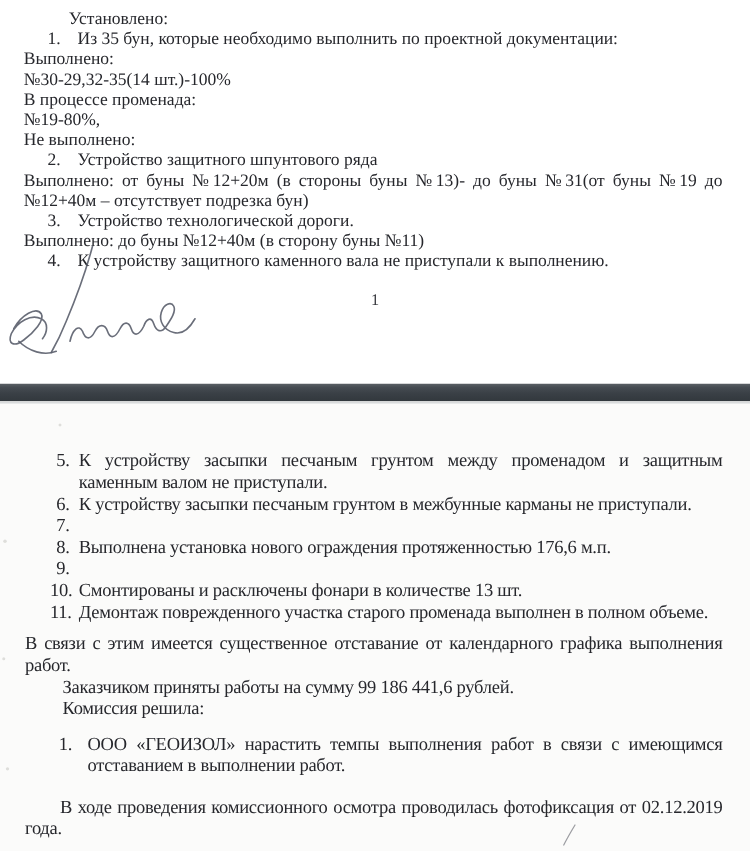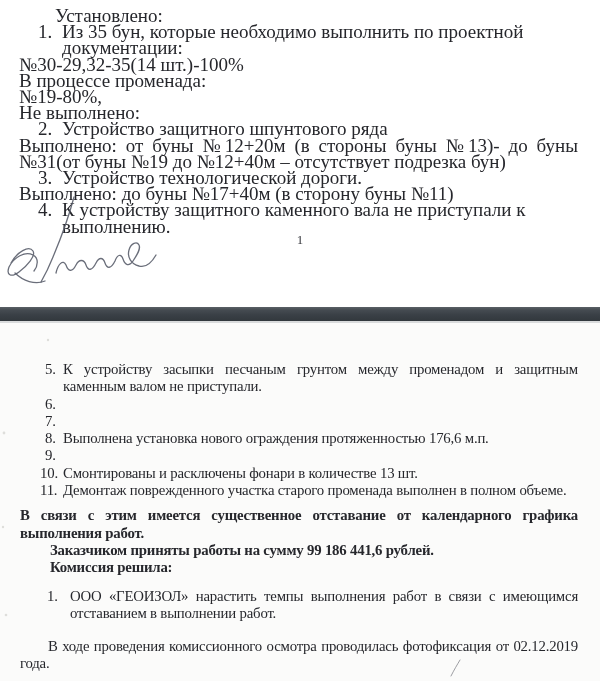--- a/index.html
+++ b/index.html
@@ -5,21 +5,21 @@
   html,body { margin:0; padding:0; background:#ffffff; }
   .doc {
     position:relative; width:600px; height:681px; overflow:hidden;
     background:#ffffff; color:#26272c;
     font-family:"Liberation Serif","DejaVu Serif",serif;
   }
   
   .page1 {
     position:absolute; top:0; left:0; width:600px; height:307px;
     box-sizing:border-box; padding:8px 22px 0 19px;
-    font-size:19px; line-height:16.2px; background:#ffffff;
+    font-size:14px; line-height:16.2px; background:#ffffff;
   }
   .ln { margin:0; }
   .p1-heading { margin-left:36px; }
   .num-line { display:flex; }
   .no1 { flex:0 0 24px; margin-left:19px; }
   .nl-text { flex:1; }
   .just { text-align:justify; }
   .pgnum {
     position:absolute; top:232px; left:0; width:600px;
     text-align:center; font-size:13px; color:#3a3b40;
@@ -34,21 +34,21 @@
   .page2 {
     position:absolute; top:323px; left:0; width:600px; height:358px;
     box-sizing:border-box; padding:38px 22px 0 0;
     background:#fbfbfa; font-size:14.8px; line-height:17.3px;
     letter-spacing:-0.2px;
   }
   .item { display:flex; }
   .no2 { flex:0 0 23px; margin-left:40px; }
   .item.single .no2 { flex-basis:18px; padding-left:5px; }
   .i-text { flex:1; }
-  .para { margin:0 0 0 20px;font-weight:bold; }
+  .para { margin:0 0 0 20px; }
   .para-lag { margin-top:8px; text-align:justify; }
   .para-ind { text-indent:30px; }
   .decision { display:flex; margin-top:11px; }
   .no3 { flex:0 0 23px; margin-left:47px; }
   .photo { margin:16px 0 0 20px; text-indent:28px; text-align:justify; }
   
   .overlay { position:absolute; top:0; left:0; width:600px; height:681px; pointer-events:none; }
   .ink { fill:none; stroke:#5a5e6b; stroke-width:1.3; stroke-linecap:round; stroke-linejoin:round; opacity:.9; }
   .ink-thin { fill:none; stroke:#84868c; stroke-width:1; stroke-linecap:round; opacity:.8; }
   .speck { fill:#dededb; }
@@ -59,57 +59,59 @@
 <div class="doc">
 
   <div class="page1">
     <div class="ln p1-heading">Установлено:</div>
 
     <div class="ln num-line">
       <span class="no1">1.</span>
       <span class="nl-text">Из 35 бун, которые необходимо выполнить по проектной документации:</span>
     </div>
 
+    <div class="ln">Выполнено:</div>
     <div class="ln">№30-29,32-35(14 шт.)-100%</div>
     <div class="ln">В процессе променада:</div>
     <div class="ln">№19-80%,</div>
     <div class="ln">Не выполнено:</div>
 
     <div class="ln num-line">
       <span class="no1">2.</span>
       <span class="nl-text">Устройство защитного шпунтового ряда</span>
     </div>
 
     <div class="ln just">Выполнено: от буны №12+20м (в стороны буны №13)- до буны №31(от буны №19 до №12+40м – отсутствует подрезка бун)</div>
 
     <div class="ln num-line">
       <span class="no1">3.</span>
       <span class="nl-text">Устройство технологической дороги.</span>
     </div>
 
-    <div class="ln">Выполнено: до буны №17+40м (в сторону буны №11)</div>
+    <div class="ln">Выполнено: до буны №12+40м (в сторону буны №11)</div>
 
     <div class="ln num-line">
       <span class="no1">4.</span>
       <span class="nl-text">К устройству защитного каменного вала не приступали к выполнению.</span>
     </div>
   </div>
 
   <div class="pgnum">1</div>
 
   <div class="band"></div>
 
   <div class="page2">
 
     <div class="item single">
       <span class="no2">5.</span>
       <span class="i-text just">К устройству засыпки песчаным грунтом между променадом и защитным каменным валом не приступали.</span>
     </div>
     <div class="item single">
       <span class="no2">6.</span>
+      <span class="i-text">К устройству засыпки песчаным грунтом в межбунные карманы не приступали.</span>
     </div>
     <div class="item single">
       <span class="no2">7.</span>
     </div>
     <div class="item single">
       <span class="no2">8.</span>
       <span class="i-text">Выполнена установка нового ограждения протяженностью 176,6 м.п.</span>
     </div>
     <div class="item single">
       <span class="no2">9.</span>

